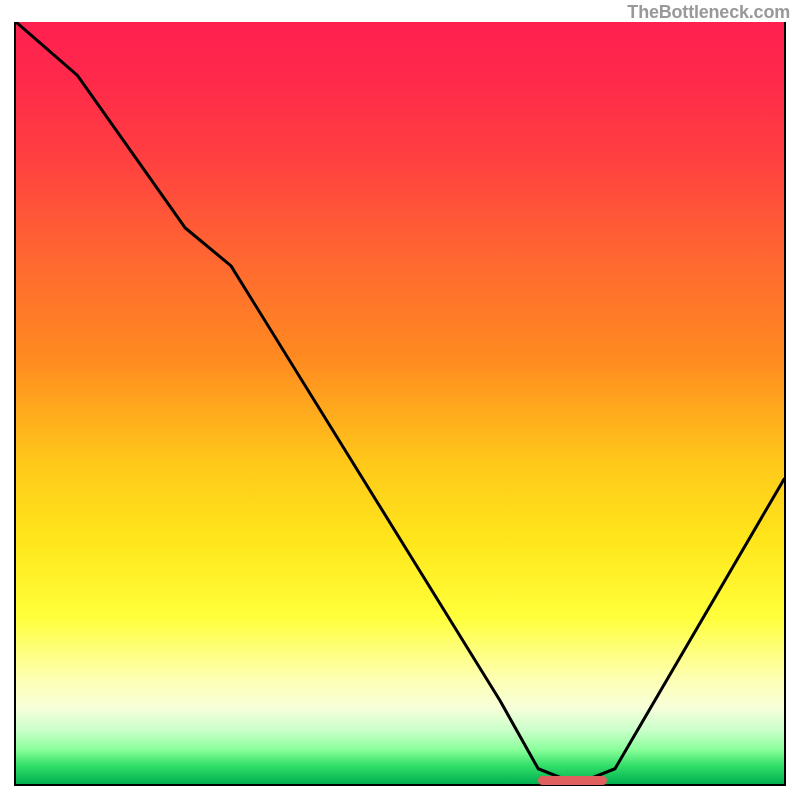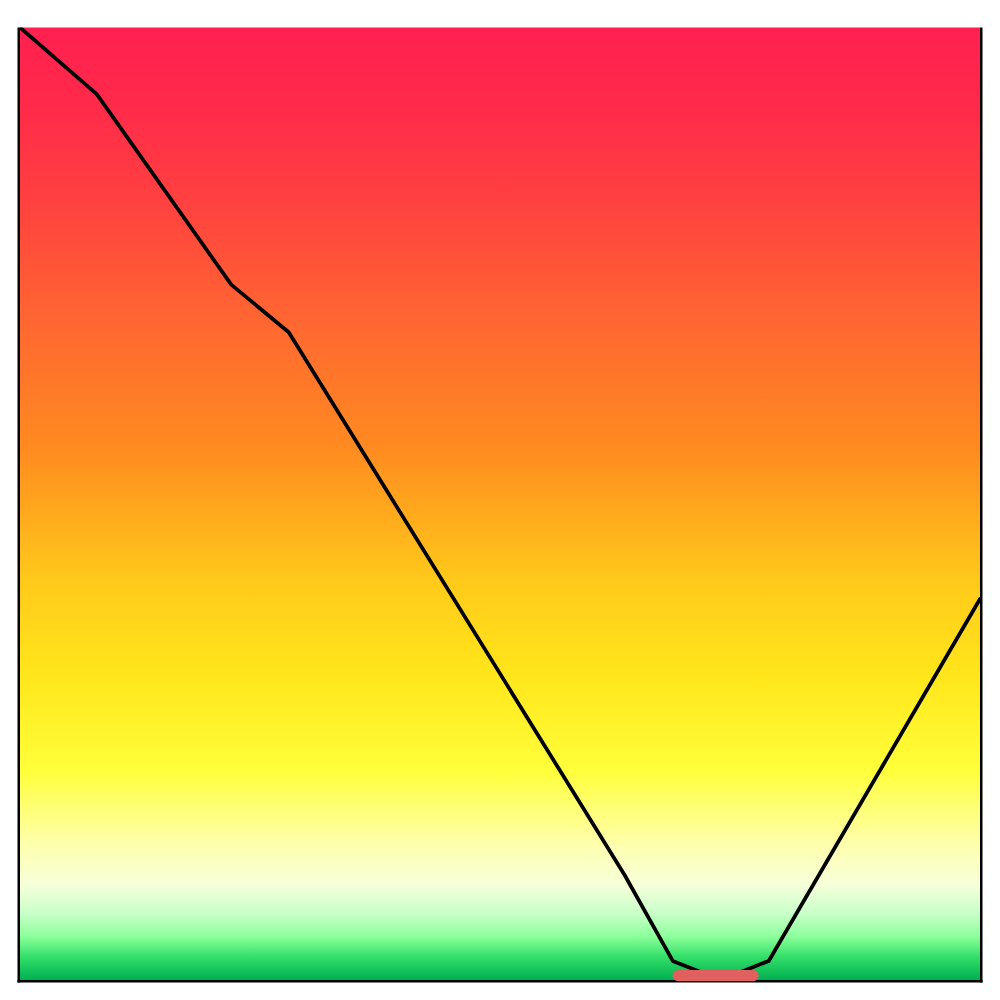--- a/index.html
+++ b/index.html
@@ -65,20 +65,21 @@
     position: absolute;
     height: 9px;
     border-radius: 5px;
     background: #e06060;
   }
 </style>
 </head>
 <body>
 
 <div class="stage">
+  <div class="watermark">TheBottleneck.com</div>
 
   <div class="plot">
     <svg class="curve" viewBox="0 0 768 760" preserveAspectRatio="none">
       <path id="curve-path" fill="none" stroke="#000" stroke-width="3" stroke-linejoin="round" stroke-linecap="round" d="M0.0 0.0 L61.4 53.2 L169.0 205.2 L215.0 243.2 L483.8 676.4 L522.2 744.8 L560.6 760.0 L599.0 744.8 L768.0 456.0"></path>
     </svg>
     <div class="marker" id="min-marker" style="left: 68%; width: 9%; bottom: -1px; background: rgb(224, 96, 96);"></div>
   </div>
 </div>
 
 </body></html>

